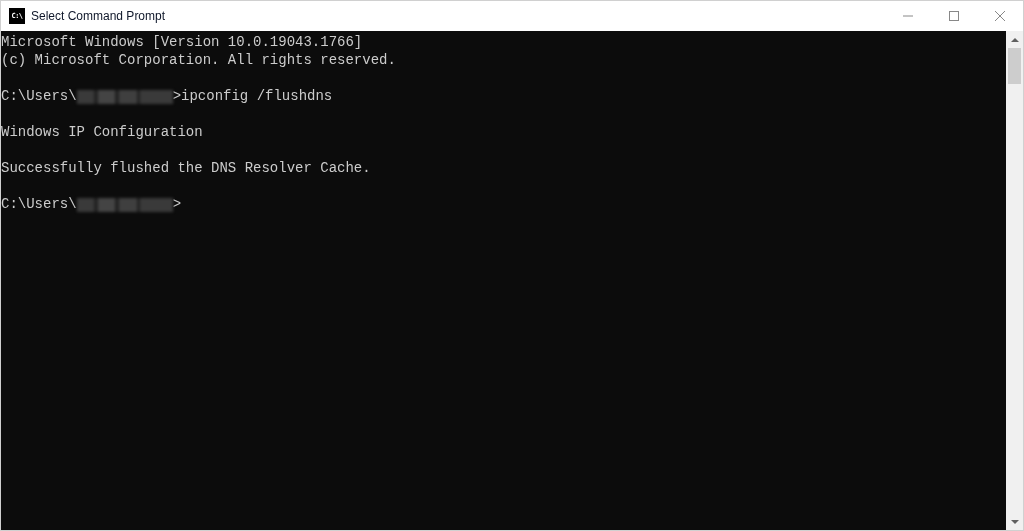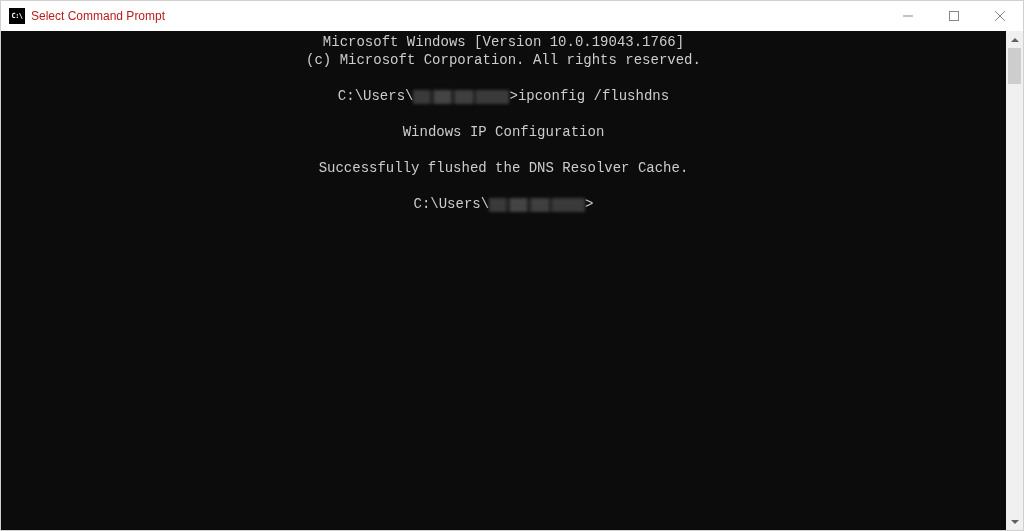--- a/index.html
+++ b/index.html
@@ -39,21 +39,21 @@
       margin-right: 6px;
     }
     .app-icon-text {
       color: #ffffff;
       font-size: 7px;
       font-weight: bold;
       font-family: Consolas, monospace;
       letter-spacing: -0.5px;
     }
     .title-text {
-      color: #b91c1c;
+      color: #0f172a;
       font-size: 12px;
       flex: 1;
     }
     .window-controls {
       display: flex;
       height: 100%;
     }
     .ctrl-btn {
       width: 46px;
       height: 100%;
@@ -77,21 +77,20 @@
     .terminal {
       flex: 1;
       background: #0c0c0c;
       color: #cccccc;
       font-family: Consolas, "Courier New", monospace;
       font-size: 14px;
       line-height: 18px;
       padding: 2px 0 0 0;
       overflow: hidden;
       white-space: pre;
-      text-align: center;
     }
     .term-line {
       display: block;
       min-height: 18px;
     }
     .redact {
       display: inline-block;
       vertical-align: middle;
       width: 96px;
       height: 14px;

